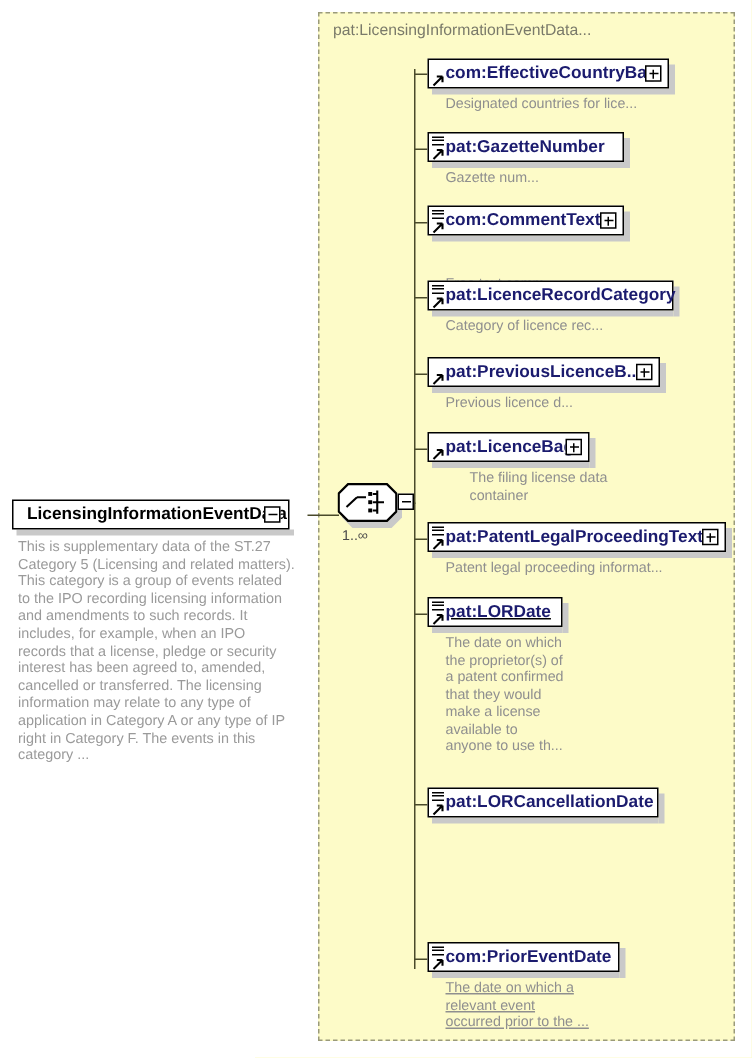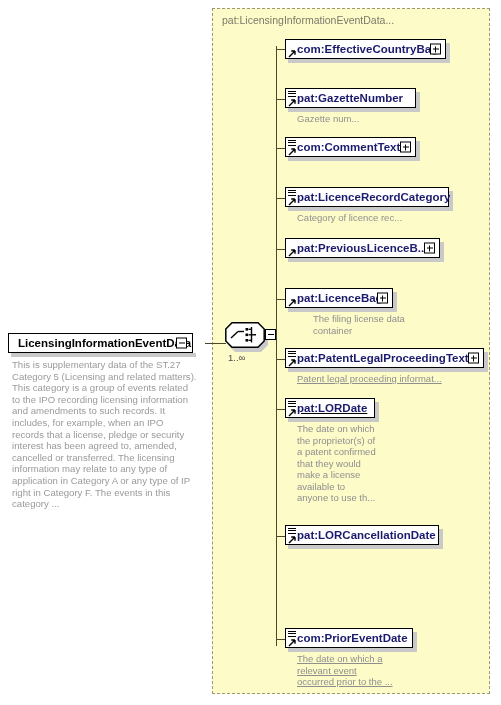--- a/index.html
+++ b/index.html
@@ -215,20 +215,21 @@
   <div class="node-shadow" style="left:446px;top:43px;width:4px;height:20px;"></div>
   <div class="node" style="left:285px;top:39px;width:161px;">
     <span class="glyph-arrow">
       <svg width="8" height="8" viewBox="0 0 8 8" xmlns="http://www.w3.org/2000/svg">
         <path d="M1,7 L7,1 M7,1 L3.2,1 M7,1 L7,4.8" stroke="#000" stroke-width="1.4" fill="none"></path>
       </svg>
     </span>
     <span class="node-label">com:EffectiveCountryBag</span>
     <span class="expander plus" style="right:4px;"></span>
   </div>
+  <div class="anno" style="left:297px;top:64px;width:180px;">Designated countries for lice...</div>
 
   <div class="hline" style="left:276px;top:98.5px;width:9px;"></div>
   <div class="node-shadow" style="left:288px;top:108px;width:128px;height:4px;"></div>
   <div class="node-shadow" style="left:416px;top:92px;width:4px;height:20px;"></div>
   <div class="node" style="left:285px;top:88px;width:131px;">
     <span class="glyph-lines">
         <i></i>
         <i></i>
         <i></i>
       </span>
@@ -283,20 +284,21 @@
   <div class="node-shadow" style="left:440px;top:242px;width:4px;height:20px;"></div>
   <div class="node" style="left:285px;top:238px;width:155px;">
     <span class="glyph-arrow">
       <svg width="8" height="8" viewBox="0 0 8 8" xmlns="http://www.w3.org/2000/svg">
         <path d="M1,7 L7,1 M7,1 L3.2,1 M7,1 L7,4.8" stroke="#000" stroke-width="1.4" fill="none"></path>
       </svg>
     </span>
     <span class="node-label">pat:PreviousLicenceB...</span>
     <span class="expander plus" style="right:4px;"></span>
   </div>
+  <div class="anno" style="left:297px;top:263px;width:180px;">Previous licence d...</div>
 
   <div class="hline" style="left:276px;top:298.5px;width:9px;"></div>
   <div class="node-shadow" style="left:288px;top:308px;width:105px;height:4px;"></div>
   <div class="node-shadow" style="left:393px;top:292px;width:4px;height:20px;"></div>
   <div class="node" style="left:285px;top:288px;width:108px;">
     <span class="glyph-arrow">
       <svg width="8" height="8" viewBox="0 0 8 8" xmlns="http://www.w3.org/2000/svg">
         <path d="M1,7 L7,1 M7,1 L3.2,1 M7,1 L7,4.8" stroke="#000" stroke-width="1.4" fill="none"></path>
       </svg>
     </span>
@@ -316,21 +318,21 @@
         <i></i>
       </span>
     <span class="glyph-arrow">
       <svg width="8" height="8" viewBox="0 0 8 8" xmlns="http://www.w3.org/2000/svg">
         <path d="M1,7 L7,1 M7,1 L3.2,1 M7,1 L7,4.8" stroke="#000" stroke-width="1.4" fill="none"></path>
       </svg>
     </span>
     <span class="node-label">pat:PatentLegalProceedingText</span>
     <span class="expander plus" style="right:4px;"></span>
   </div>
-  <div class="anno" style="left:297px;top:373px;width:190px;text-decoration:underline;">Patent legal proceeding informat...</div>
+  <div class="anno" style="left:297px;top:373px;width:190px;">Patent legal proceeding informat...</div>
 
   <div class="hline" style="left:276px;top:408.5px;width:9px;"></div>
   <div class="node-shadow" style="left:288px;top:418px;width:87px;height:4px;"></div>
   <div class="node-shadow" style="left:375px;top:402px;width:4px;height:20px;"></div>
   <div class="node" style="left:285px;top:398px;width:90px;text-decoration:underline;">
     <span class="glyph-lines">
         <i></i>
         <i></i>
         <i></i>
       </span>

